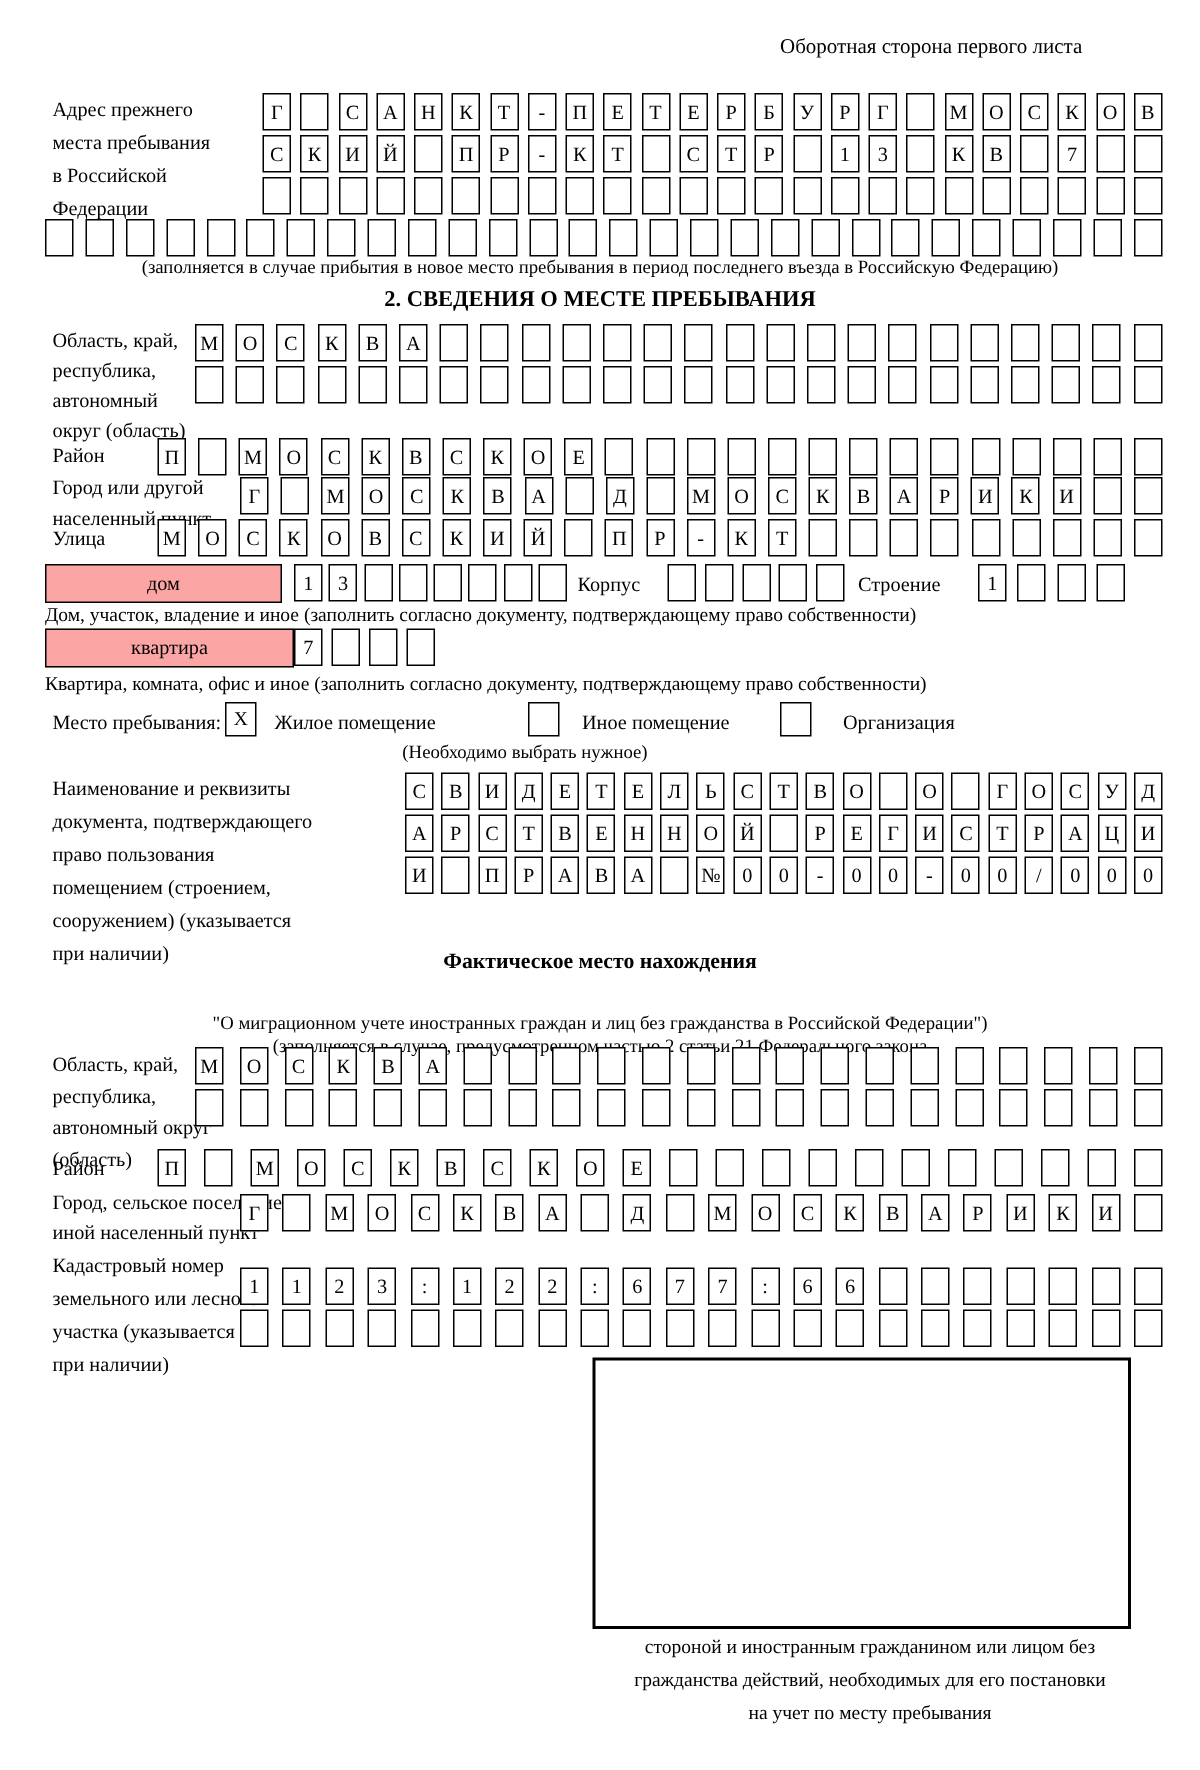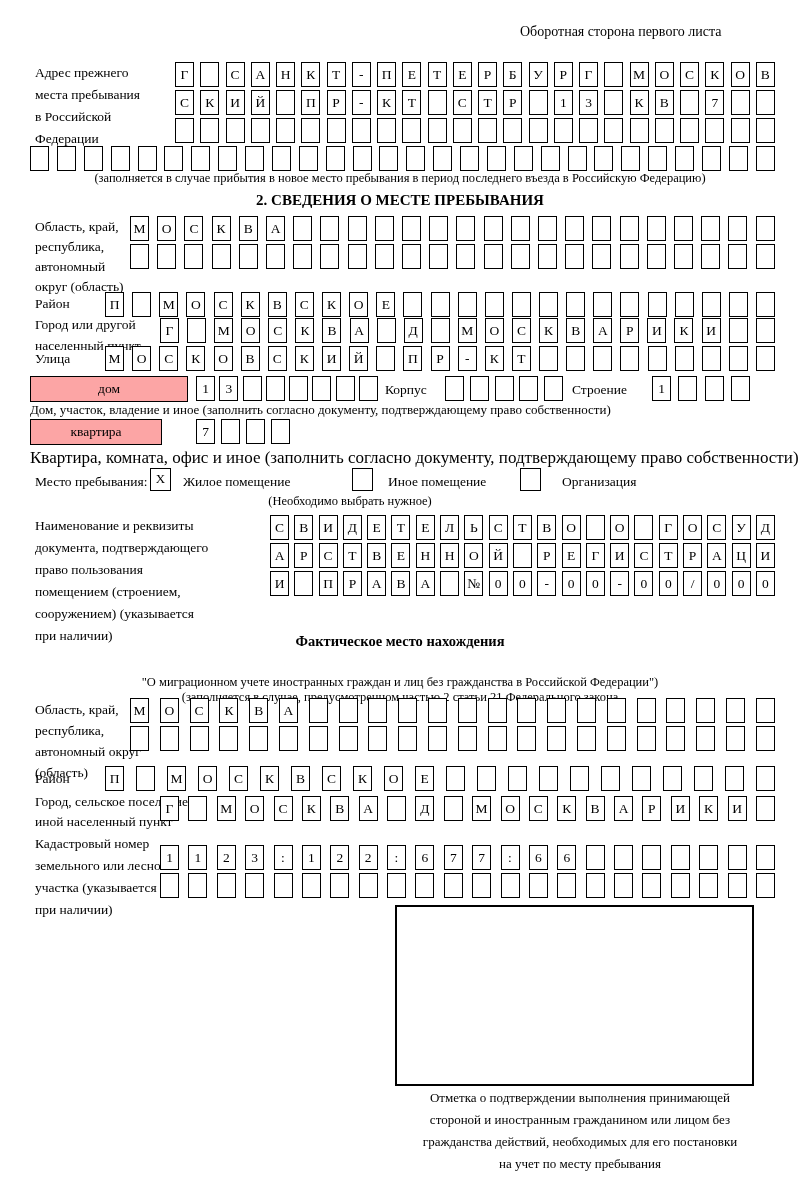--- a/index.html
+++ b/index.html
@@ -313,28 +313,28 @@
     </div>
   <div class="lbl" style="left:572px;top:379px;">Строение</div>
   <div class="cellrow" style="left:652px;top:376px;width:98px;">
       <span class="cell">1</span>
       <span class="cell"></span>
       <span class="cell"></span>
       <span class="cell"></span>
     </div>
   <div class="cap" style="left:30px;top:402px;font-size:13px;">Дом, участок, владение и иное (заполнить согласно документу, подтверждающему право собственности)</div>
 
-  <div class="bigbox" style="left:30px;top:419px;width:132px;">квартира</div>
+  <div class="bigbox" style="left:30px;top:419px;width:166px;">квартира</div>
   <div class="cellrow" style="left:196px;top:419px;width:94px;">
       <span class="cell">7</span>
       <span class="cell"></span>
       <span class="cell"></span>
       <span class="cell"></span>
     </div>
-  <div class="cap" style="left:30px;top:448px;font-size:17px;">Квартира, комната, офис и иное (заполнить согласно документу, подтверждающему право собственности)</div>
+  <div class="cap" style="left:30px;top:448px;font-size:13px;">Квартира, комната, офис и иное (заполнить согласно документу, подтверждающему право собственности)</div>
 
   <div class="lbl" style="left:35px;top:471px;">Место пребывания:</div>
   <div class="chk" style="left:150px;top:468px;">X</div>
   <div class="lbl" style="left:183px;top:471px;">Жилое помещение</div>
   <div class="chk" style="left:352px;top:468px;"></div>
   <div class="lbl" style="left:388px;top:471px;">Иное помещение</div>
   <div class="chk" style="left:520px;top:468px;"></div>
   <div class="lbl" style="left:562px;top:471px;">Организация</div>
   <div class="cap" style="left:180px;top:494px;width:340px;text-align:center;">(Необходимо выбрать нужное)</div>
 
@@ -580,19 +580,18 @@
       <span class="cell"></span>
       <span class="cell"></span>
       <span class="cell"></span>
       <span class="cell"></span>
       <span class="cell"></span>
       <span class="cell"></span>
     </div>
 
   <div class="stampbox" style="left:395px;top:905px;width:355px;height:177px;"></div>
   <div class="abs" style="left:385px;top:1087px;width:390px;text-align:center;font-size:13px;line-height:22px;">
-    <div>Отметка о подтверждении выполнения принимающей</div>
     <div>стороной и иностранным гражданином или лицом без</div>
     <div>гражданства действий, необходимых для его постановки</div>
     <div>на учет по месту пребывания</div>
   </div>
 
 </div>
 
 </body></html>

